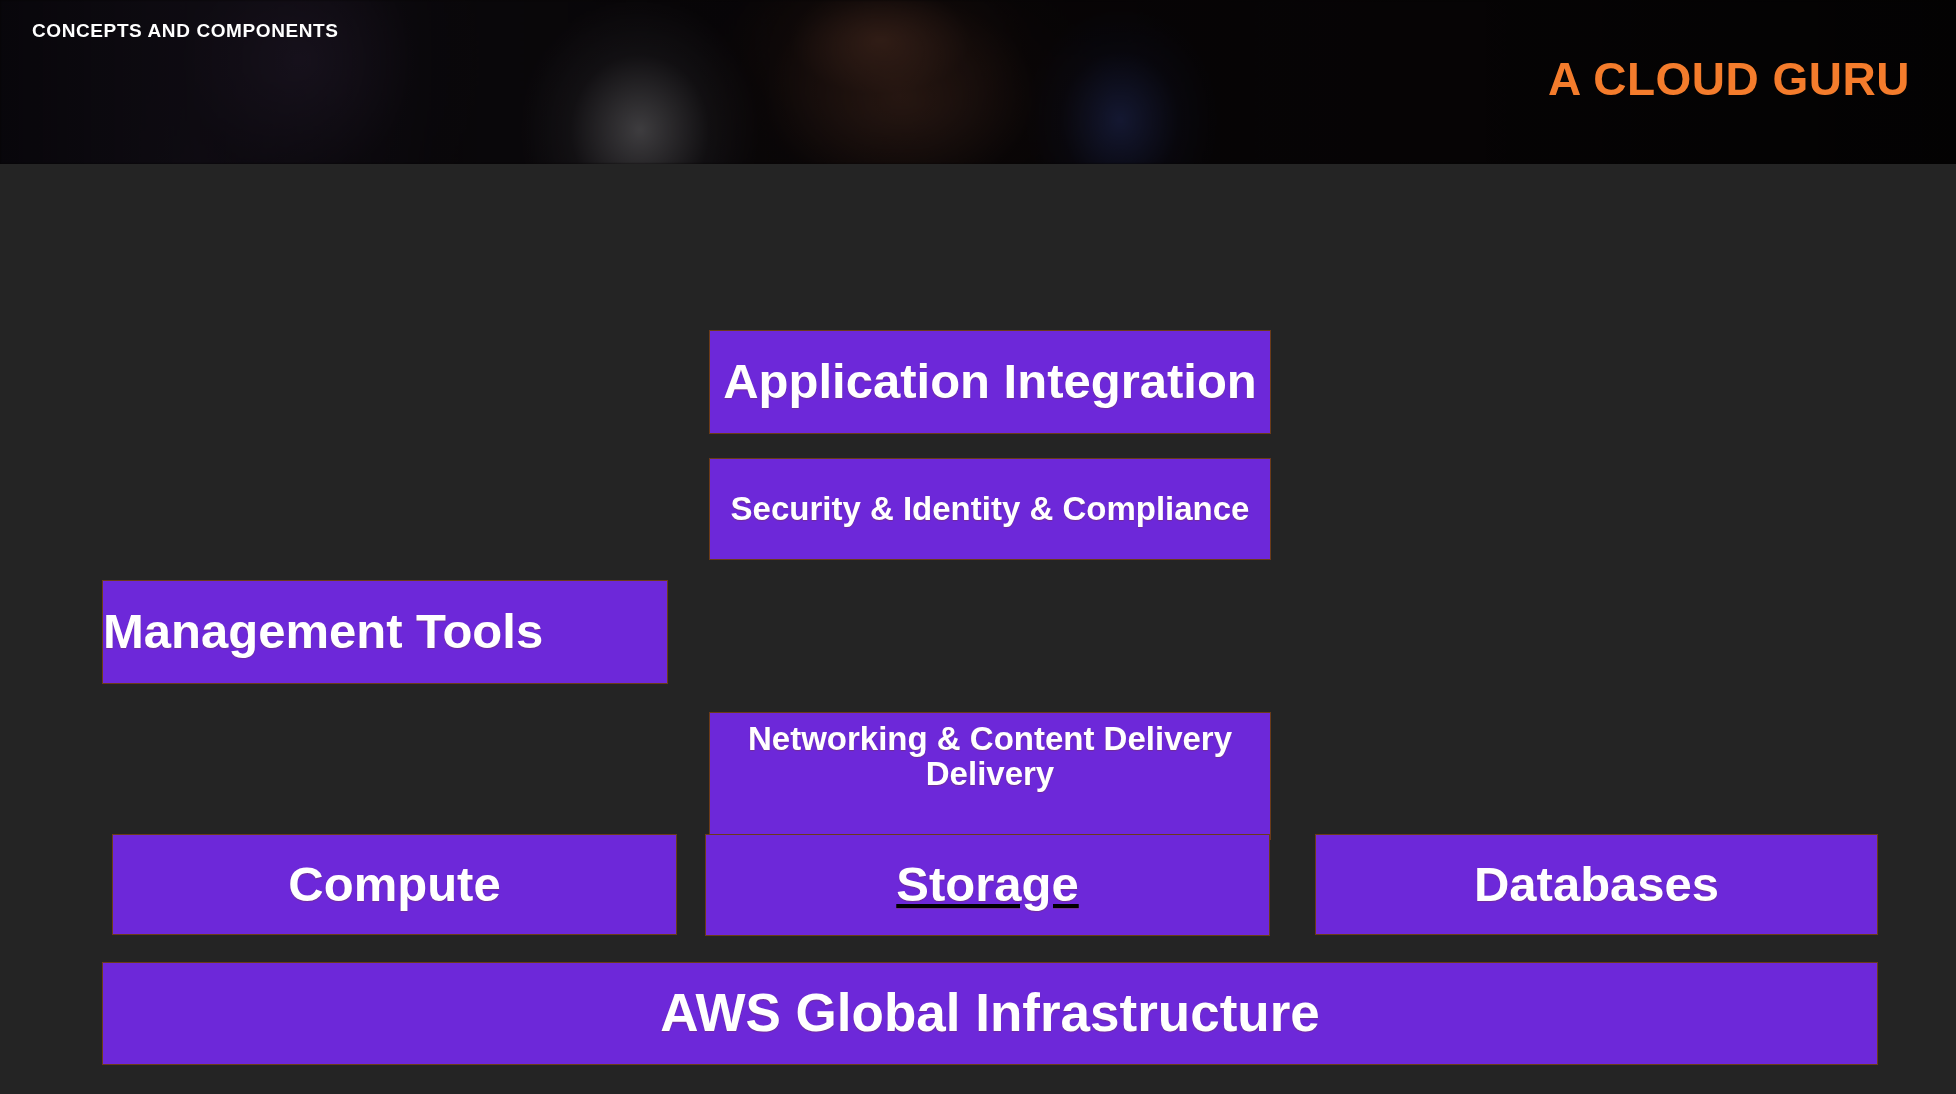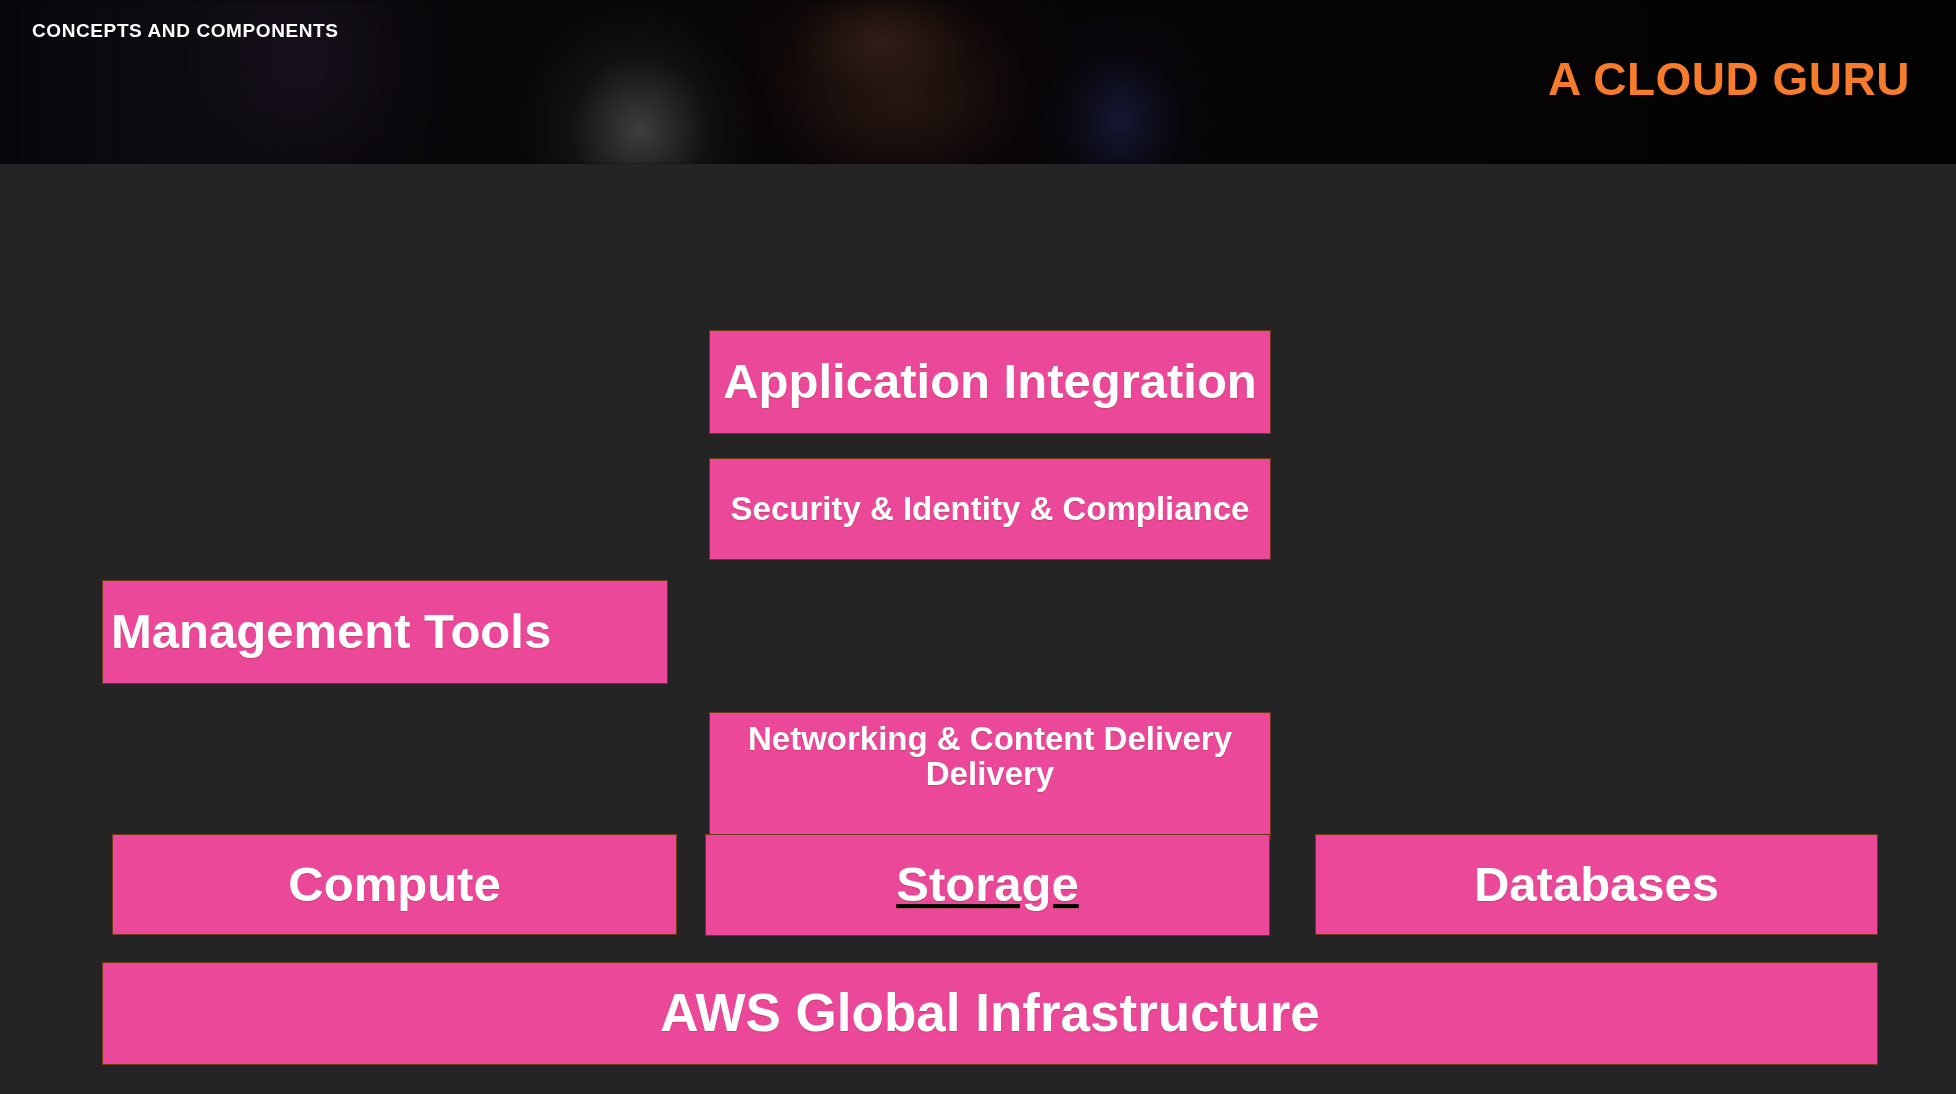--- a/index.html
+++ b/index.html
@@ -88,21 +88,21 @@
     color: #f47c2c;
     font-size: 46px;
     font-weight: bold;
     letter-spacing: 0.5px;
     white-space: nowrap;
   }
 
   
   .svc-box {
     position: absolute;
-    background: #ec4899;
+    background: #6d28d9;
     border: 1px solid #6b3b19;
     box-sizing: border-box;
     overflow: hidden;
     display: flex;
     align-items: center;
     justify-content: center;
     text-align: center;
   }
   .svc-label {
     color: #ffffff;
@@ -117,21 +117,21 @@
   #box-security        { left: 709px;  top: 458px; width: 562px; height: 102px; }
   #box-management      { left: 102px;  top: 580px; width: 566px; height: 104px; }
   #box-networking      { left: 709px;  top: 712px; width: 562px; height: 128px; }
   #box-compute         { left: 112px;  top: 834px; width: 565px; height: 101px; }
   #box-storage         { left: 705px;  top: 834px; width: 565px; height: 102px; text-decoration: underline; }
   #box-databases       { left: 1315px; top: 834px; width: 563px; height: 101px; }
   #box-global          { left: 102px;  top: 962px; width: 1776px; height: 103px; }
 
   #box-app-integration .svc-label { font-size: 49px; }
   #box-security .svc-label        { font-size: 33px; }
-  #box-management .svc-label      { font-size: 49px; text-align: left; width: 100%; padding-left: 8px; }
+  #box-management .svc-label      { font-size: 49px; text-align: left; width: 100%; padding-left: 0; }
   #box-networking .svc-label      { font-size: 33px; margin-top: 3px; }
   #box-compute .svc-label         { font-size: 49px; }
   #box-storage .svc-label         { font-size: 49px; }
   #box-databases .svc-label       { font-size: 49px; }
   #box-global .svc-label          { font-size: 53px; }
 
   
   #box-networking { align-items: flex-start; }
   #box-networking .svc-label { padding-top: 6px; }
 </style>

